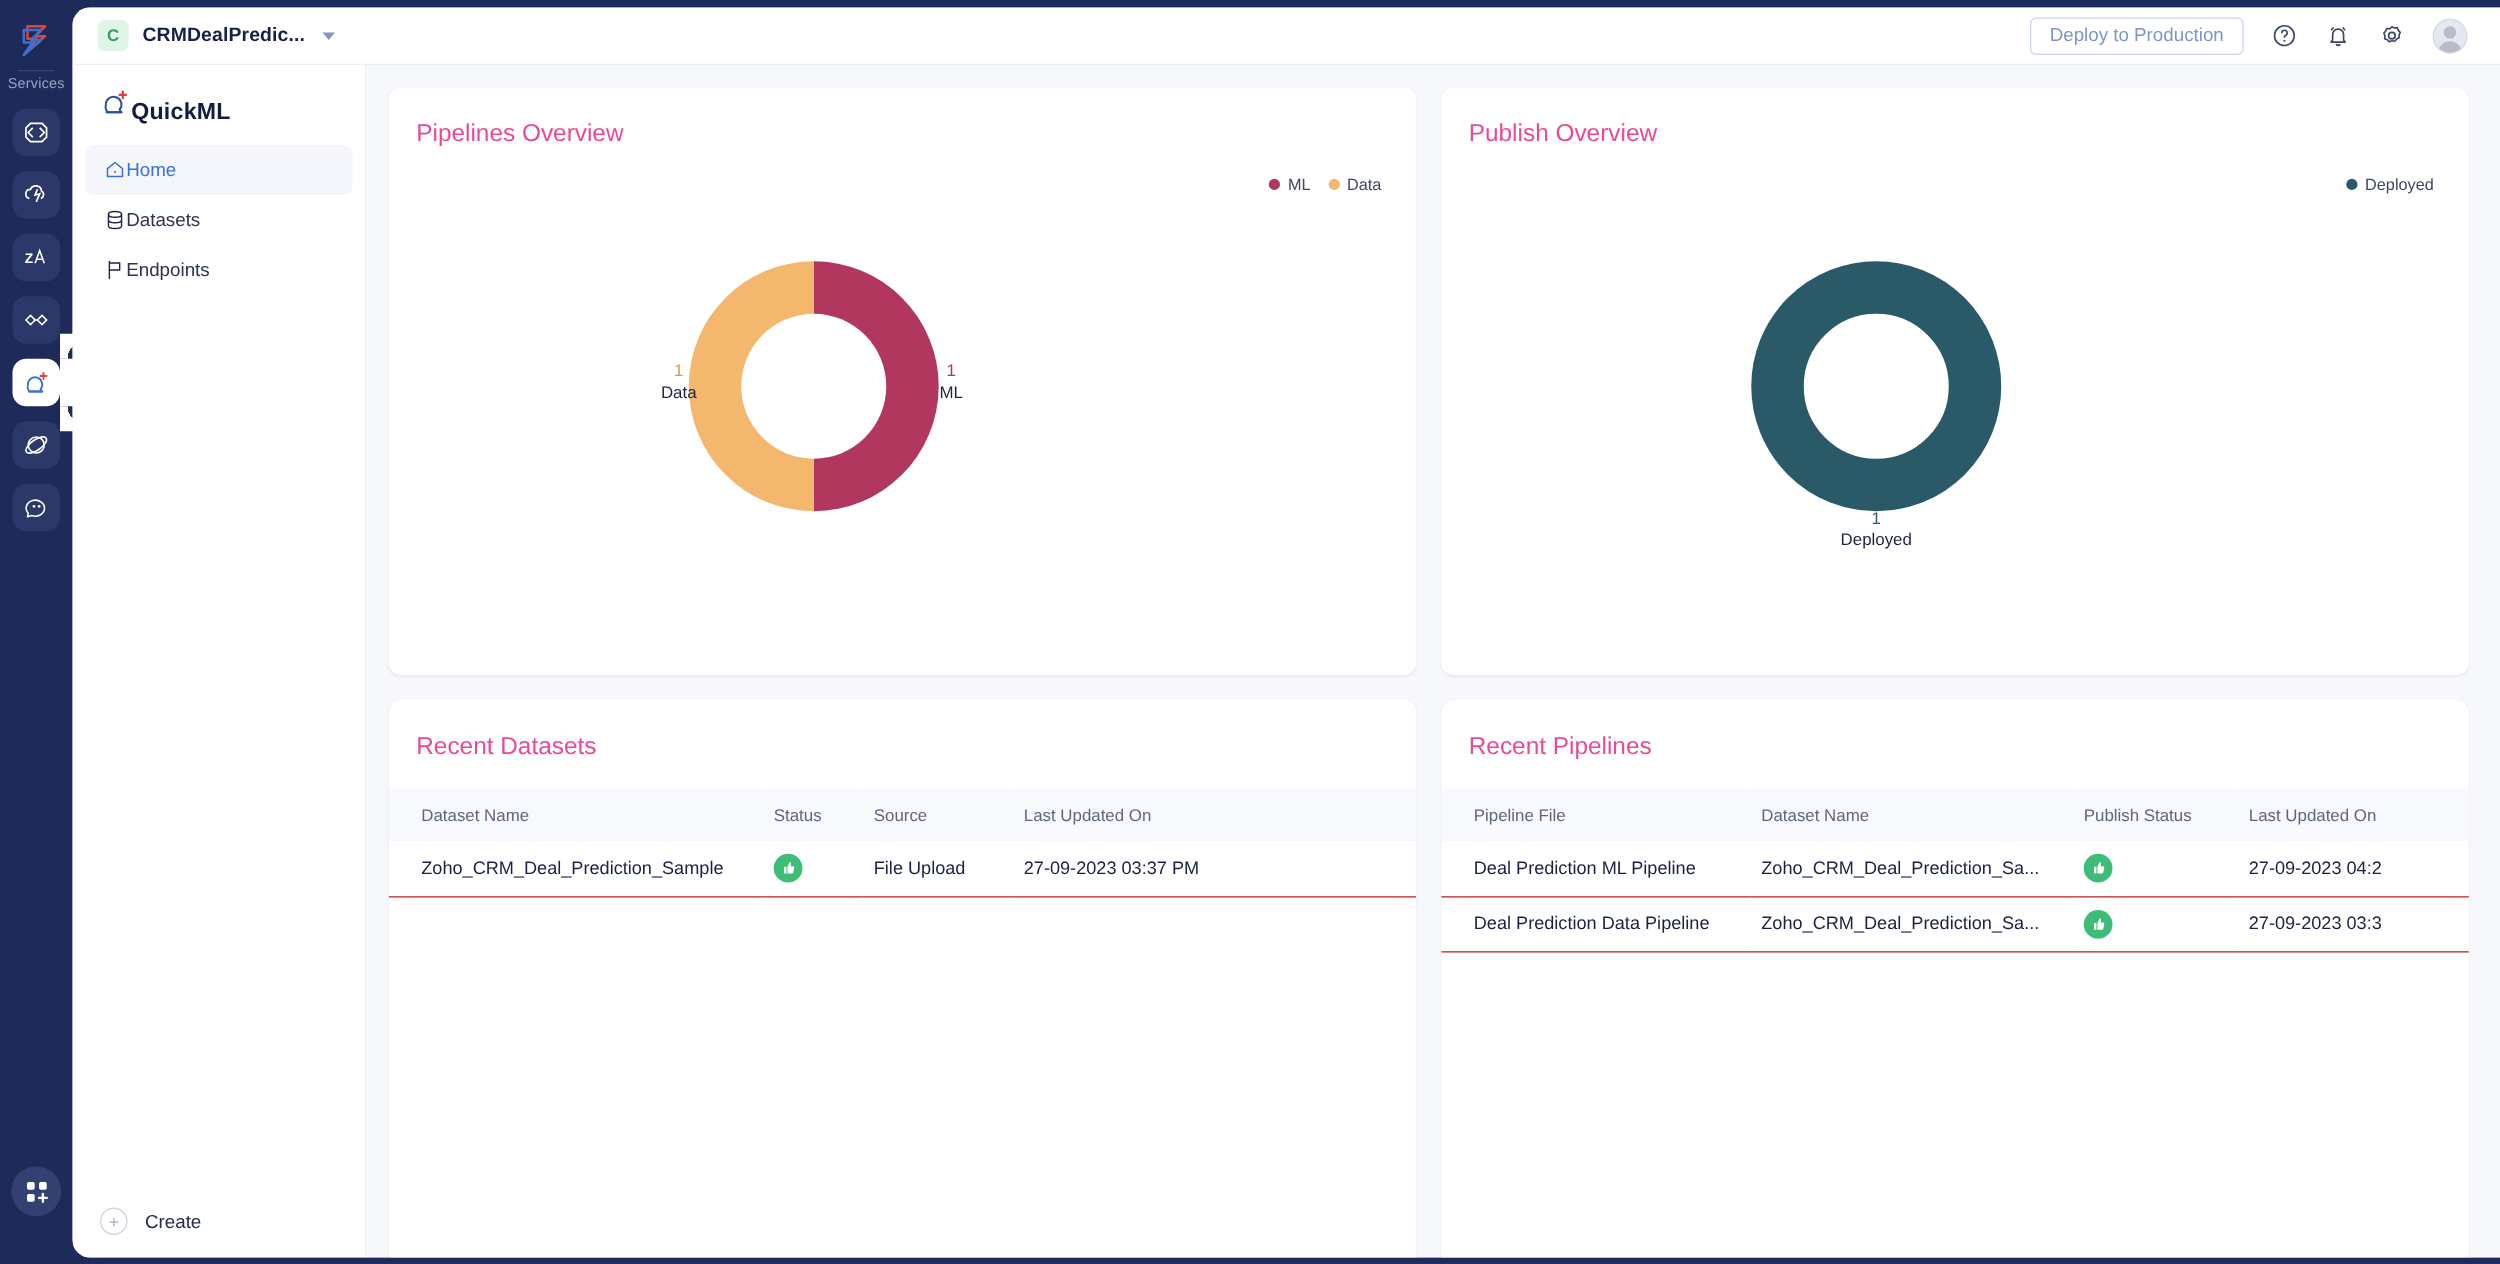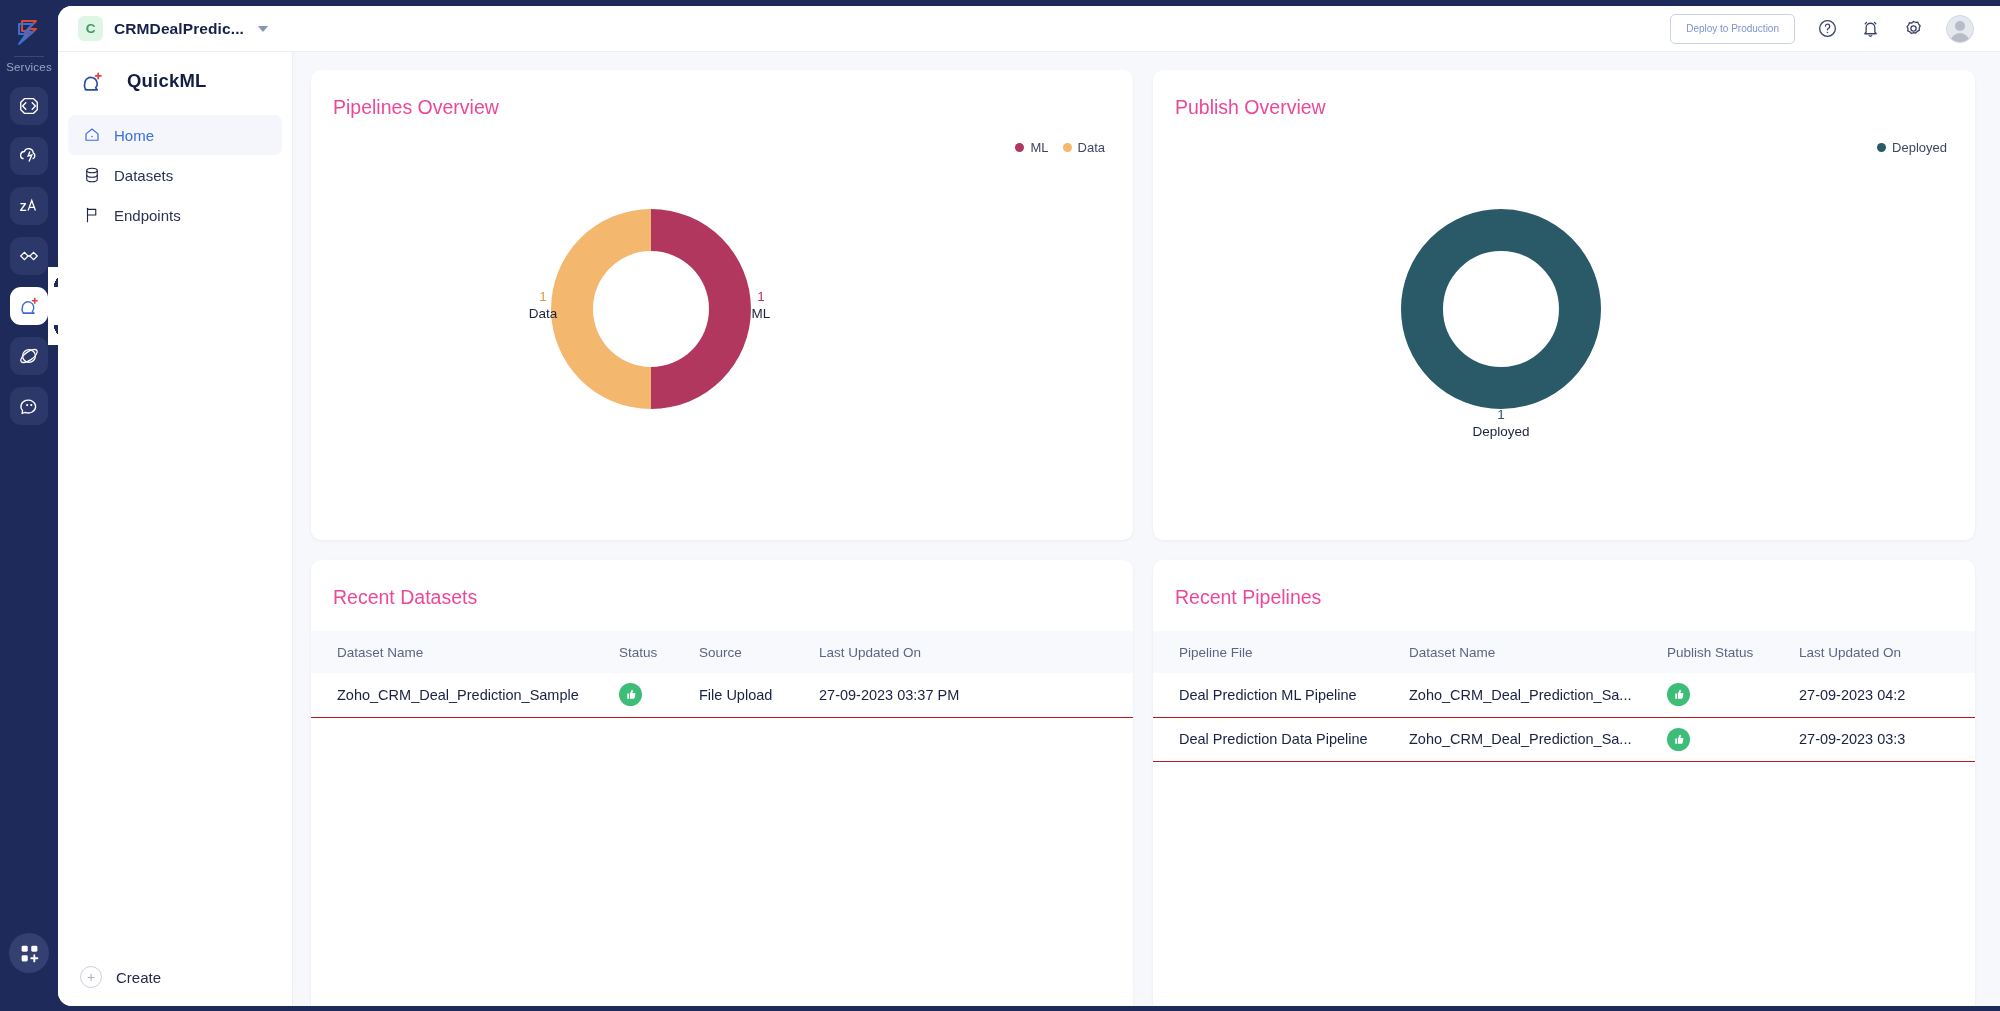--- a/index.html
+++ b/index.html
@@ -92,21 +92,21 @@
     margin-left: 3px;
   }
   .topbar-right {
     margin-left: auto; display: flex; align-items: center; gap: 22px;
     margin-right: 26px;
   }
   .deploy-btn {
     height: 30px; padding: 0 15px;
     border: 1px solid #c9d3ee; border-radius: 5px;
     background: #fff; color: #7f93cf;
-    font-size: 10px; font-family: "Liberation Sans", sans-serif;
+    font-size: 15px; font-family: "Liberation Sans", sans-serif;
     display: flex; align-items: center; cursor: pointer;
     white-space: nowrap;
   }
   .icon-btn { cursor: pointer; display: flex; align-items: center; justify-content: center; }
   .avatar-circle {
     width: 28px; height: 28px; border-radius: 50%;
     background: #e6e8ef; border: 1px solid #d3d7e2;
     overflow: hidden; position: relative; cursor: pointer;
   }
   .avatar-circle::before {
@@ -117,27 +117,27 @@
     content: ""; position: absolute; left: 50%; top: 17px; transform: translateX(-50%);
     width: 19px; height: 14px; border-radius: 10px 10px 0 0; background: #b8bcc9;
   }
 
   
   .sidebar {
     position: absolute; left: 0; top: 46px; width: 235px; height: 954px;
     background: #ffffff; border-right: 1px solid #eceef5;
   }
   .brand {
-    display: flex; align-items: flex-start; gap: 22px;
+    display: flex; align-items: flex-end; gap: 0;
     margin: 18px 0 16px 22px;
   }
   .brand-text { font-size: 18.5px; font-weight: 700; color: #141c44; letter-spacing: .2px; }
   .nav { padding: 0 10px; }
   .nav-item {
-    display: flex; align-items: center; gap: 13px;
+    display: flex; align-items: center; 
     height: 40px; padding-left: 14px; border-radius: 7px;
     font-size: 15px; color: #2b3252; cursor: pointer;
   }
   .nav-item.active { background: #f4f6fb; color: #3b6fe0; }
   .nav-icon { width: 19px; height: 19px; display: flex; align-items: center; justify-content: center; flex: 0 0 19px; }
   .create-row {
     position: absolute; bottom: 0; left: 0; width: 235px; height: 58px;
     display: flex; align-items: center; gap: 14px; padding-left: 22px;
     cursor: pointer;
   }

